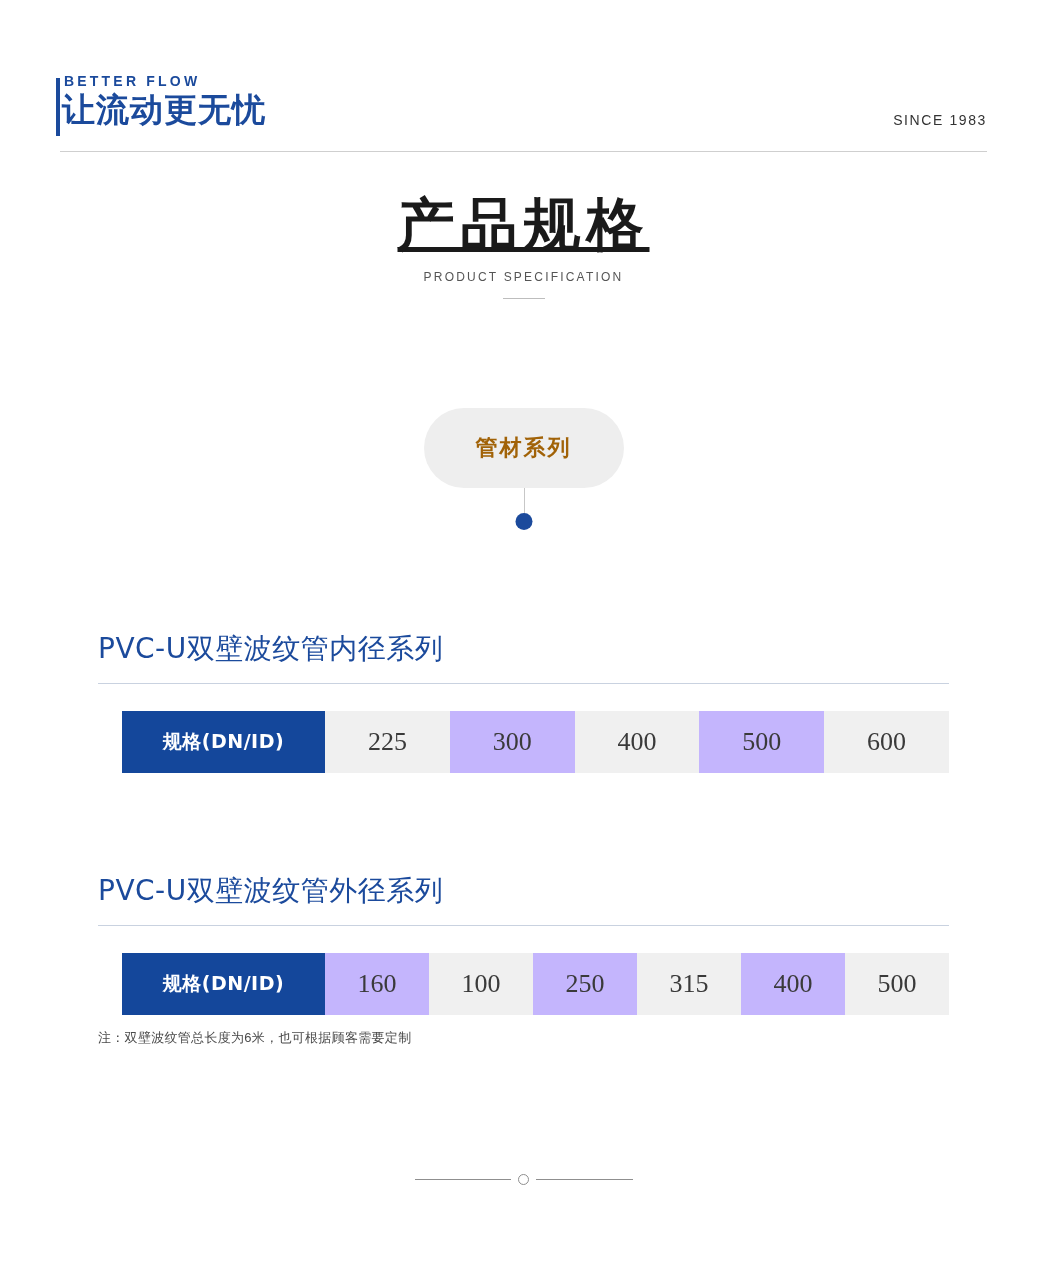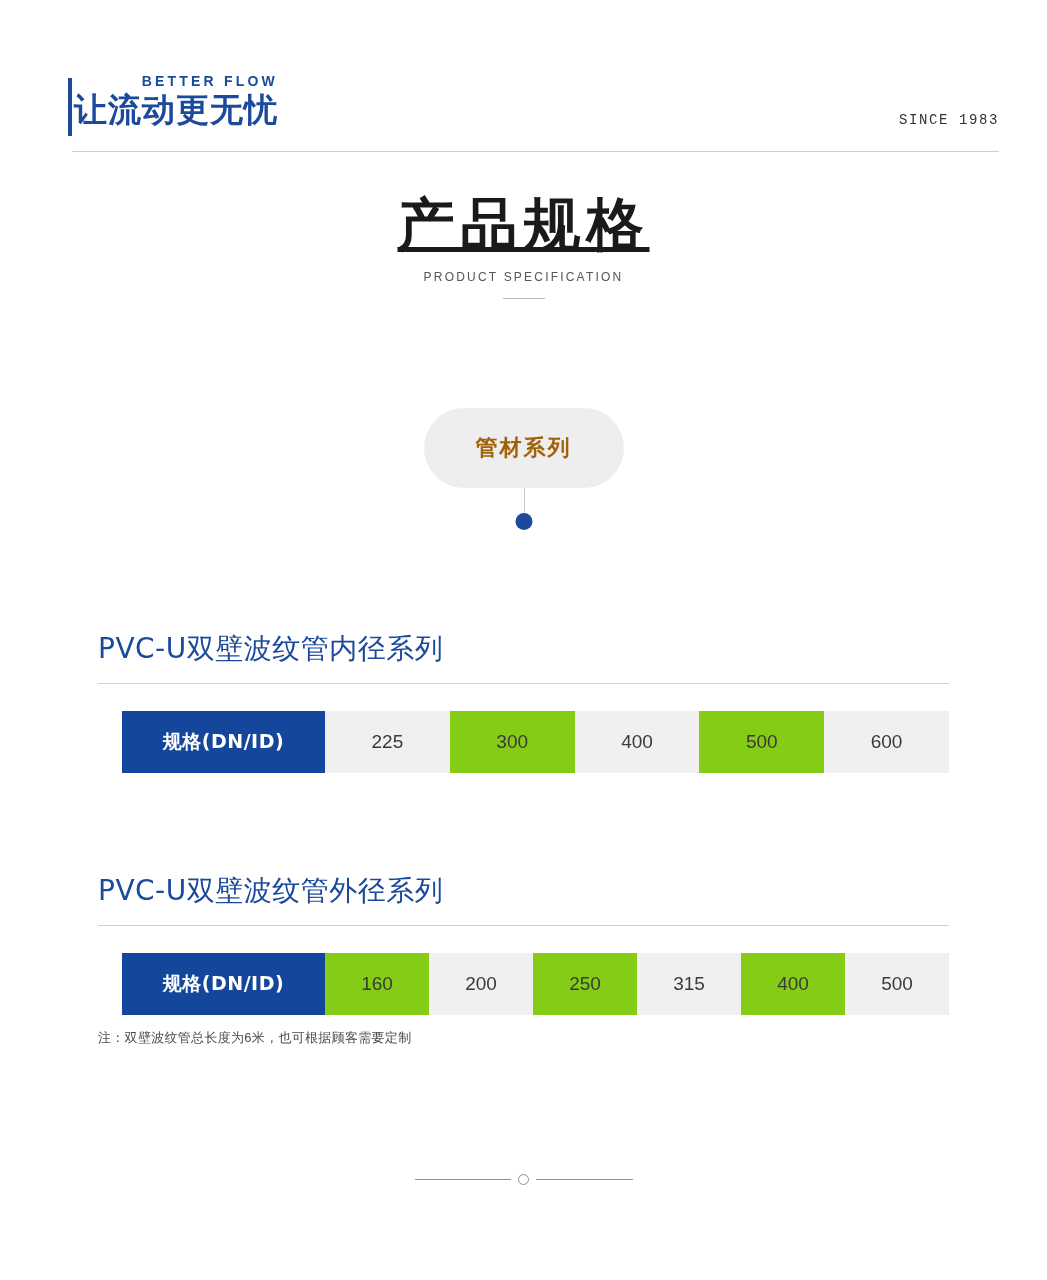--- a/index.html
+++ b/index.html
@@ -14,24 +14,23 @@
     width: 1047px;
     height: 1280px;
     background: #ffffff;
     overflow: hidden;
   }
 
   
   .header {
     position: absolute;
     top: 72px;
-    left: 72px;
+    left: 60px;
     width: 927px;
     height: 72px;
-    text-align: right;
   }
   .brand-block {
     position: absolute;
     left: 0;
     top: 0;
   }
   .brand-accent {
     position: absolute;
     left: -4px;
     top: 6px;
@@ -57,21 +56,20 @@
     font-family: "DejaVu Sans", "Liberation Sans", sans-serif;
   }
   .since {
     position: absolute;
     right: 0;
     bottom: 16px;
     font-size: 14px;
     letter-spacing: 1.6px;
     color: #333333;
     font-weight: 500;
-    font-family: Liberation Mono, monospace;
   }
   .header-rule {
     position: absolute;
     left: 0;
     right: 0;
     bottom: -8px;
     height: 1px;
     background: #cfcfcf;
   }
 
@@ -182,25 +180,26 @@
     letter-spacing: 0.5px;
     font-family: "DejaVu Sans", "Liberation Sans", sans-serif;
     margin-left: 24px;
   }
   .spec-cells { display: flex; flex: 1 1 auto; }
   .spec-cell {
     flex: 1 1 0;
     display: flex;
     align-items: center;
     justify-content: center;
-    font-size: 19px;
+    font-size: 26px;
     color: #3a3a3a;
     background: #f0f0f0;
-  }
-  .spec-cell.alt { background: #84cc16; }
+    font-family: Liberation Serif, serif;
+  }
+  .spec-cell.alt { background: #c4b5fd; }
 
   .note {
     margin-top: 14px;
     font-size: 13px;
     color: #4a4a4a;
     letter-spacing: 0.3px;
     font-family: Liberation Sans, sans-serif;
   }
 
   
@@ -265,21 +264,21 @@
     </div>
   </div>
 
   <div class="section sec2">
     <div class="sec-title">PVC-U双壁波纹管外径系列</div>
     <div class="sec-rule"></div>
     <div class="spec-table">
       <div class="spec-label">规格(DN/ID)</div>
       <div class="spec-cells">
         <div class="spec-cell alt">160</div>
-        <div class="spec-cell">200</div>
+        <div class="spec-cell">100</div>
         <div class="spec-cell alt">250</div>
         <div class="spec-cell">315</div>
         <div class="spec-cell alt">400</div>
         <div class="spec-cell">500</div>
       </div>
     </div>
     <div class="note">注：双壁波纹管总长度为6米，也可根据顾客需要定制</div>
   </div>
 
   <div class="footer-orn">

